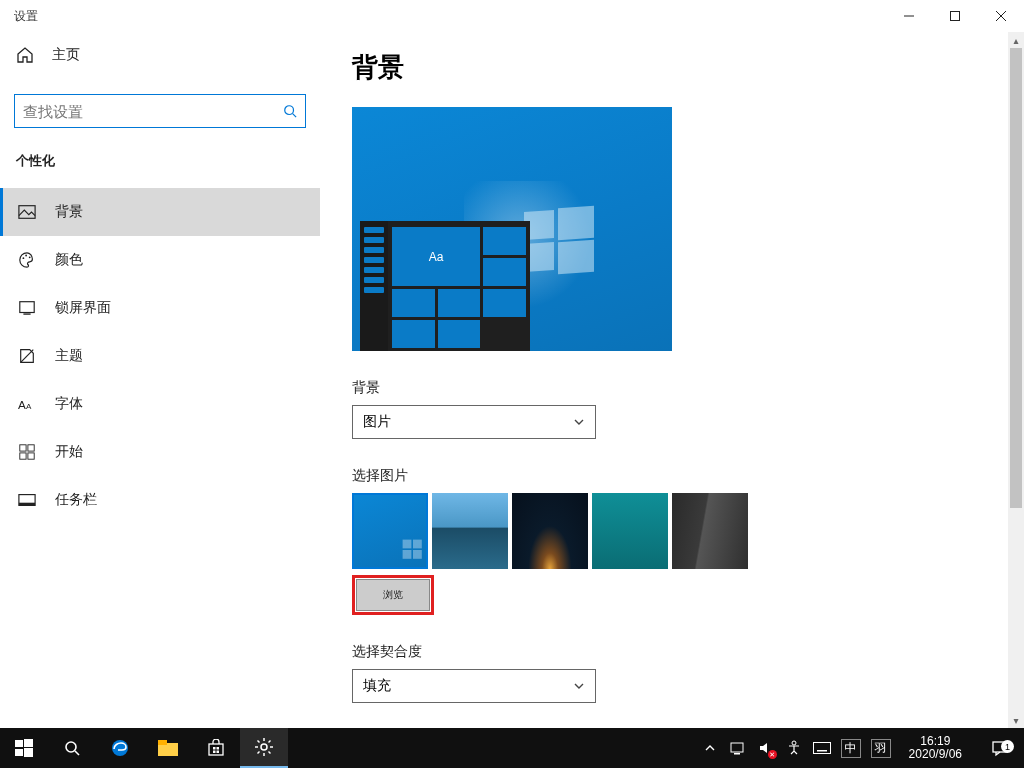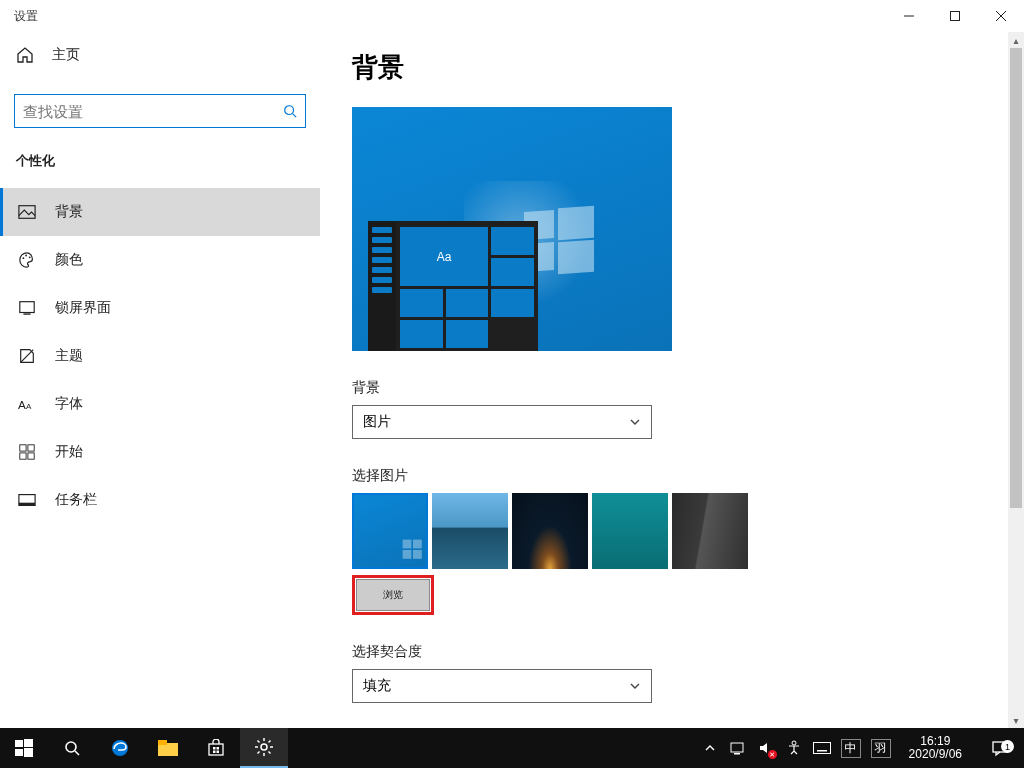--- a/index.html
+++ b/index.html
@@ -30,29 +30,29 @@
 .content h1 { font-size: 26px; font-weight: 600; margin-bottom: 22px; }
 .preview { width: 320px; height: 244px; background: linear-gradient(180deg,#0a84d6 0%,#0a84d6 40%,#0a84d6 100%); position: relative; overflow: hidden; }
 .preview .sky { position:absolute; inset:0; background: linear-gradient(160deg,#0b87d6 0%,#0a7bc7 55%,#0a72b8 100%);}
 .preview .light { position:absolute; right:68px; top:74px; width:140px; height:140px; background: radial-gradient(circle at 40% 40%, rgba(255,255,255,0.35), rgba(255,255,255,0) 60%);}
 .preview .winlogo { position:absolute; right:78px; top:100px; width:70px; height:70px; opacity:.55;}
 .preview .winlogo .sq{position:absolute;background:#cfe8f7;}
 .preview .winlogo .sq.a{left:0;top:4px;width:30px;height:28px;transform:skewY(-4deg);}
 .preview .winlogo .sq.b{left:34px;top:0;width:36px;height:32px;transform:skewY(-4deg);}
 .preview .winlogo .sq.c{left:0;top:36px;width:30px;height:28px;transform:skewY(-4deg);}
 .preview .winlogo .sq.d{left:34px;top:34px;width:36px;height:32px;transform:skewY(-4deg);}
-.preview .mockstart { position:absolute; left:16px; bottom:0; width:170px; height:130px; background:#1f1f1f; display:flex; }
+.preview .mockstart { position:absolute; left:8px; bottom:0; width:170px; height:130px; background:#1f1f1f; display:flex; }
 .mockstart .col1{width:28px;background:#1a1a1a;display:flex;flex-direction:column;gap:4px;padding:6px 4px;}
 .mockstart .col1 .bar{height:6px;background:#0a7bc7;border-radius:1px;}
 .mockstart .col2{flex:1;display:grid;grid-template-columns:repeat(3,1fr);grid-auto-rows:28px;gap:3px;padding:6px 4px;}
 .mockstart .tile{background:#0a7bc7;}
 .mockstart .tile.big{grid-column:span 2;grid-row:span 2;display:flex;align-items:center;justify-content:center;color:#fff;font-size:12px;}
 
 .field-label { font-size: 14px; margin-top: 28px; margin-bottom: 8px; color: #222; }
-.select { width: 300px; height: 34px; border: 1px solid #666; display: flex; align-items: center; padding: 0 10px; font-size: 14px; justify-content: space-between; background:#fff; }
+.select { width: 244px; height: 34px; border: 1px solid #666; display: flex; align-items: center; padding: 0 10px; font-size: 14px; justify-content: space-between; background:#fff; }
 .select .chev { font-size: 12px; color:#444; }
 
 .thumbs { display: flex; gap: 4px; margin-top: 4px; }
 .thumb { width: 76px; height: 76px; background:#555; }
 .thumb.sel { outline: 2px solid #0078d7; outline-offset: -2px; }
 .thumb.t1{background:linear-gradient(160deg,#0b87d6,#0a72b8);position:relative;}
 .thumb.t1:after{content:"";position:absolute;right:10px;bottom:14px;width:22px;height:22px;background:rgba(255,255,255,.35);box-shadow:26px 0 rgba(255,255,255,.35),0 26px rgba(255,255,255,.35),26px 26px rgba(255,255,255,.35);transform:scale(.4);}
 .thumb.t2{background:linear-gradient(180deg,#6fb7e6 0%,#4a97c6 45%,#1b4c66 46%,#2a6b8b 100%);}
 .thumb.t3{background:radial-gradient(ellipse at 50% 100%, #e6a33a 0%, #7a4a1e 15%, #0a1a2a 40%, #06101c 100%);}
 .thumb.t4{background:linear-gradient(180deg,#0f8f97 0%,#0a6d74 100%);}

